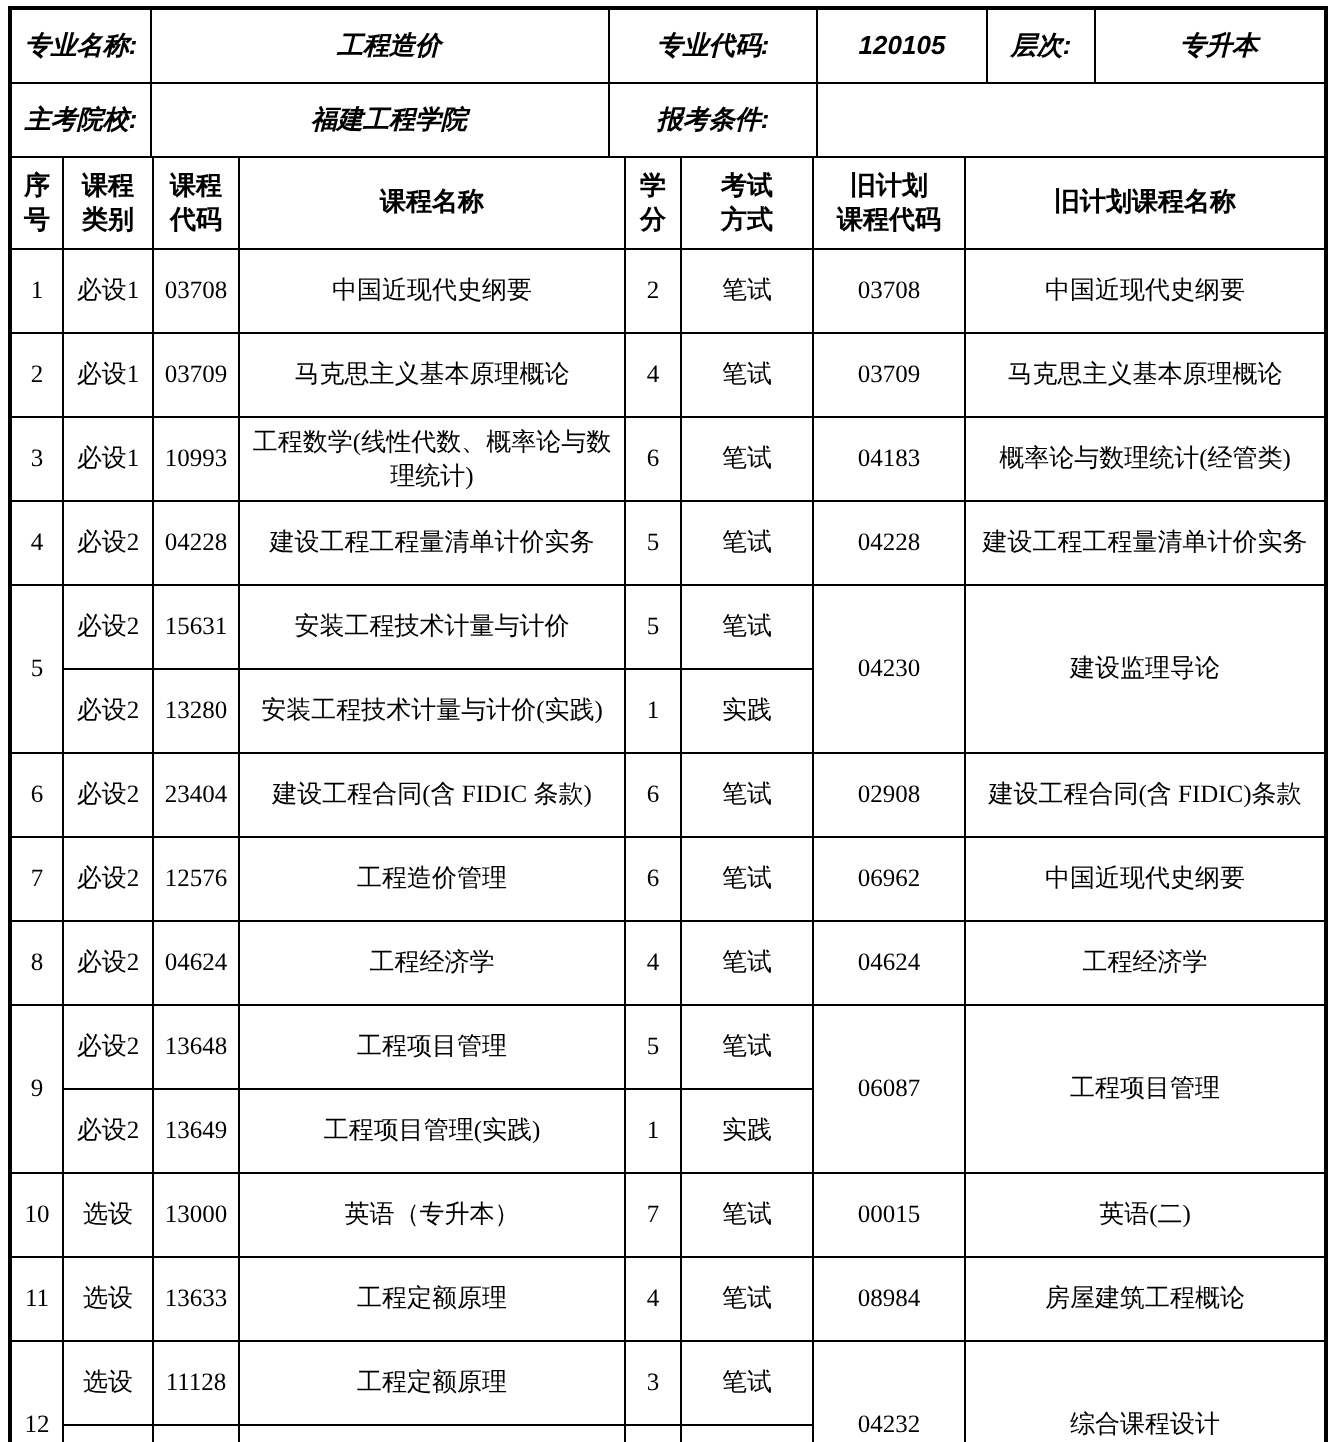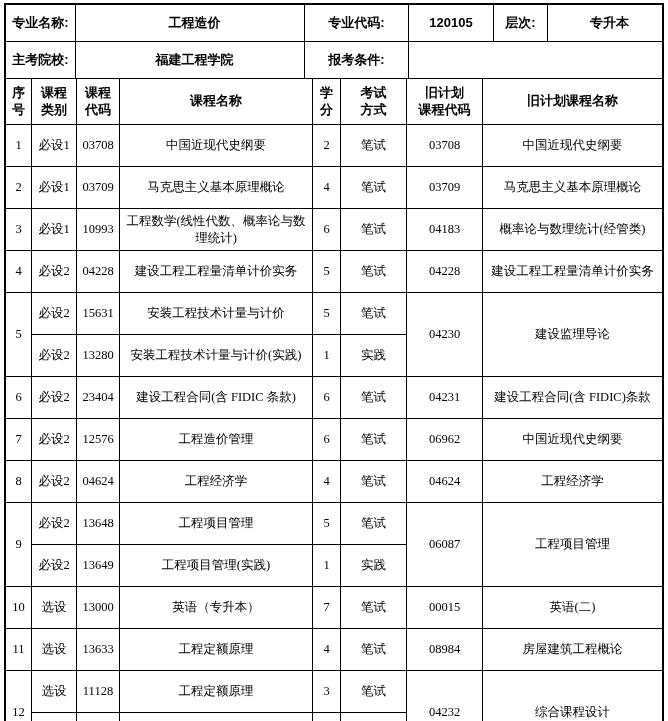--- a/index.html
+++ b/index.html
@@ -26,20 +26,21 @@
     padding: 1px 2px;
     overflow: hidden;
     line-height: 1.3;
   }
   
   .tbl-top td {
     font-family: "Liberation Sans", "DejaVu Sans", sans-serif;
     font-weight: bold;
     font-size: 13px;
     height: 34px;
+    font-style: italic;
   }
   .tbl-top td.val-left {
     text-align: center;
     padding-left: 11px;
   }
   
   .tbl-body tr.colhead th {
     font-family: "Liberation Sans", "DejaVu Sans", sans-serif;
     font-weight: bold;
     font-size: 13px;
@@ -176,21 +177,21 @@
       <td>实践</td>
     </tr>
 
     <tr>
       <td>6</td>
       <td>必设2</td>
       <td>23404</td>
       <td>建设工程合同(含 FIDIC 条款)</td>
       <td>6</td>
       <td>笔试</td>
-      <td>04231</td>
+      <td>02908</td>
       <td>建设工程合同(含 FIDIC)条款</td>
     </tr>
 
     <tr>
       <td>7</td>
       <td>必设2</td>
       <td>12576</td>
       <td>工程造价管理</td>
       <td>6</td>
       <td>笔试</td>

